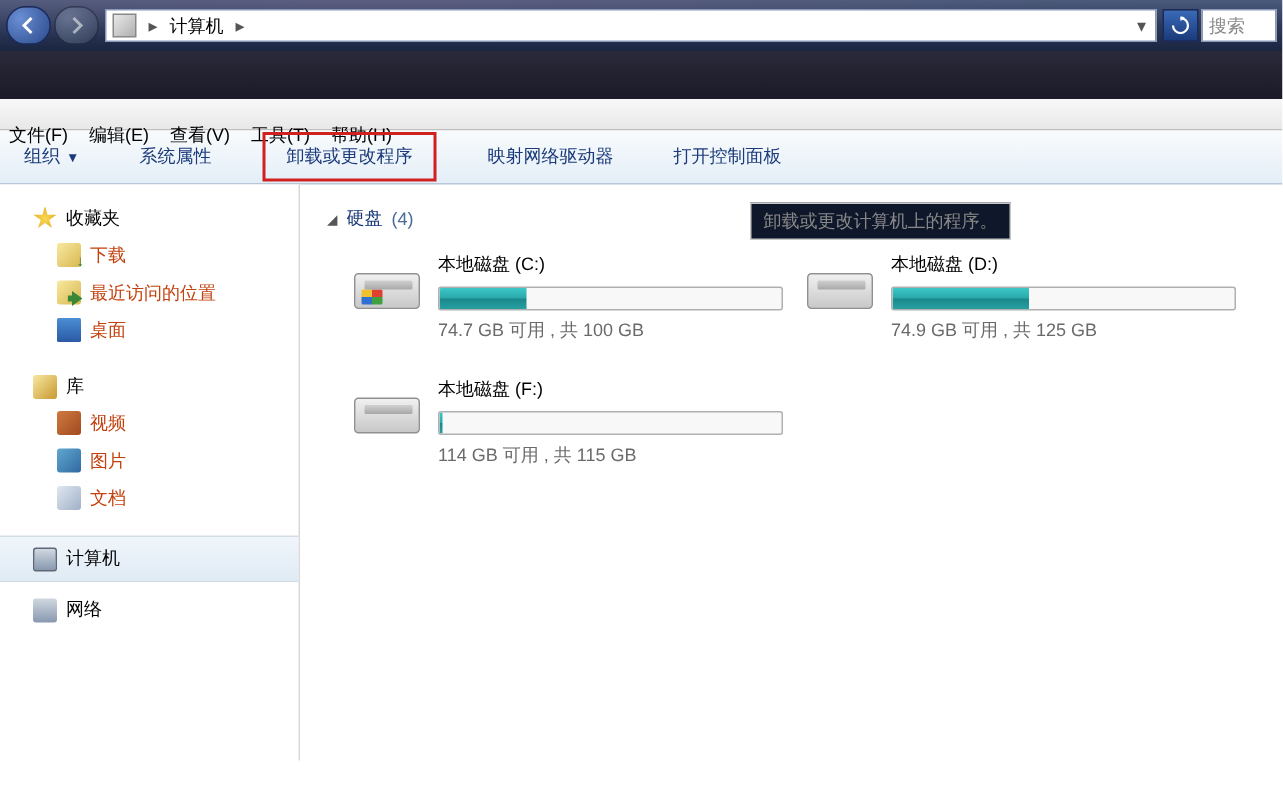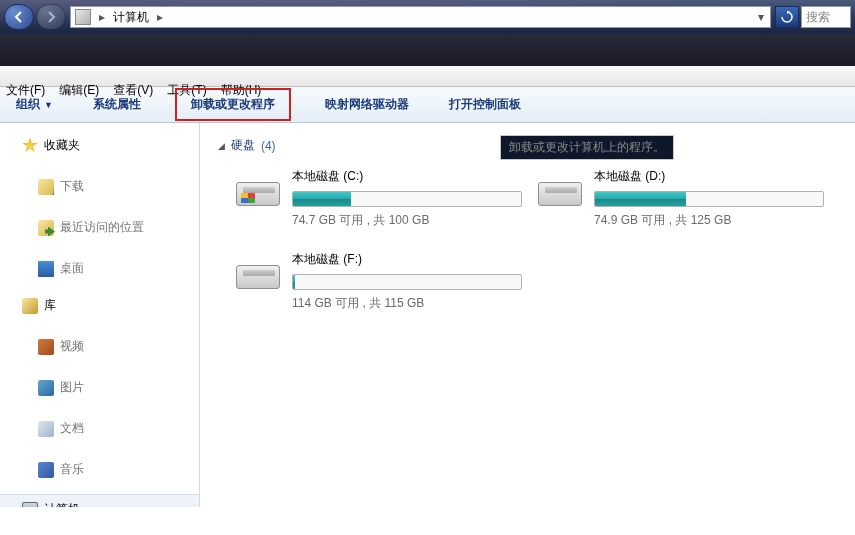--- a/index.html
+++ b/index.html
@@ -15,32 +15,32 @@
 .addr-seg { padding: 0 4px; color: #000; }
 .addr-drop { width: 18px; display: flex; align-items: center; justify-content: center; color: #555; }
 .refresh-btn { width: 24px; height: 22px; background: linear-gradient(to bottom, #3a6ab8, #1a3a7a); border: 1px solid #1a2a5a; display: flex; align-items: center; justify-content: center; color: #fff; position: relative; z-index: 1; }
 .search-box { width: 50px; height: 22px; background: #fff; border: 1px solid #8a9ab8; display: flex; align-items: center; padding: 0 4px; color: #888; position: relative; z-index: 1; overflow: hidden; }
 
 .dark-strip { height: 32px; background: linear-gradient(to bottom, #2a2a3a, #1a1a28); }
 
 .menubar { height: 21px; background: linear-gradient(to bottom, #f8f8f8, #e8e8e8); border-bottom: 1px solid #c0c0c0; display: flex; align-items: center; padding: 0 6px; gap: 14px; }
 .menubar span { color: #000; cursor: pointer; margin-top: 28px; }
 
-.toolbar { height: 36px; background: linear-gradient(to bottom, #f8fbfd, #e4eef7); border-bottom: 1px solid #b8c8d8; display: flex; align-items: center; padding: 0 10px; gap: 28px; font-weight: bold; }
+.toolbar { height: 36px; background: linear-gradient(to bottom, #f8fbfd, #e4eef7); border-bottom: 1px solid #b8c8d8; display: flex; align-items: center; padding: 0 10px; gap: 28px; }
 .tb-item { color: #1a3a7a; cursor: pointer; padding: 4px 6px; display: flex; align-items: center; gap: 4px; }
 .tb-item .chev { font-size: 9px; }
 .tb-highlight { border: 2px solid #d02020; padding: 6px 14px; text-align: center; }
 
 .content { display: flex; height: 384px; }
 
 .sidebar { width: 200px; background: #fff; border-right: 1px solid #d8d8d8; padding: 10px 0; overflow: hidden; }
 .sb-group { margin-bottom: 12px; }
 .sb-head { display: flex; align-items: center; gap: 6px; padding: 4px 10px 4px 20px; font-size: 13px; color: #000; }
 .sb-head .tri { font-size: 9px; color: #666; margin-left: -14px; width: 10px; }
-.sb-item { display: flex; align-items: center; gap: 6px; padding: 4px 10px 4px 38px; color: #737373; cursor: pointer; font-size: 13px; margin-top: 16px; }
+.sb-item { display: flex; align-items: flex-start; gap: 6px; padding: 4px 10px 4px 38px; color: #c2410c; cursor: pointer; font-size: 13px; }
 .sb-ico { width: 16px; height: 16px; display: inline-block; flex-shrink: 0; }
 .ico-star { background: radial-gradient(circle, #f8d850, #e0a020); clip-path: polygon(50% 0%, 61% 35%, 98% 35%, 68% 57%, 79% 91%, 50% 70%, 21% 91%, 32% 57%, 2% 35%, 39% 35%); }
 .ico-dl { background: linear-gradient(135deg, #f8e8a0, #d8b850); border-radius: 2px; position: relative; }
 .ico-dl::after { content: "↓"; position: absolute; right: -2px; bottom: -2px; font-size: 10px; color: #2a7a2a; font-weight: bold; }
 .ico-desk { background: linear-gradient(to bottom, #4a8ed4, #2a5aa4); border-radius: 1px; }
 .ico-recent { background: linear-gradient(135deg, #f8e8a0, #d8b850); border-radius: 2px; position: relative; }
 .ico-recent::after { content: ""; position: absolute; right: -1px; bottom: -1px; width: 10px; height: 10px; background: #388838; clip-path: polygon(30% 0, 100% 50%, 30% 100%, 30% 70%, 0 70%, 0 30%, 30% 30%); }
 .ico-lib { background: linear-gradient(135deg, #f8e8a0, #c89830); border-radius: 2px; }
 .ico-vid { background: linear-gradient(135deg, #d07a40, #a04a20); border-radius: 2px; }
 .ico-pic { background: linear-gradient(135deg, #60a8d0, #3068a0); border-radius: 2px; }
@@ -155,24 +155,20 @@
           <span>视频</span>
         </div>
       <div class="sb-item">
           <span class="sb-ico ico-pic"></span>
           <span>图片</span>
         </div>
       <div class="sb-item">
           <span class="sb-ico ico-doc"></span>
           <span>文档</span>
         </div>
-      <div class="sb-item">
-          <span class="sb-ico ico-mus"></span>
-          <span>音乐</span>
-        </div>
     </div>
 
     <div class="sb-head sb-comp">
       <span class="tri"></span>
       <span class="sb-ico ico-comp"></span>
       <span>计算机</span>
     </div>
 
     <div class="sb-head">
       <span class="tri"></span>

